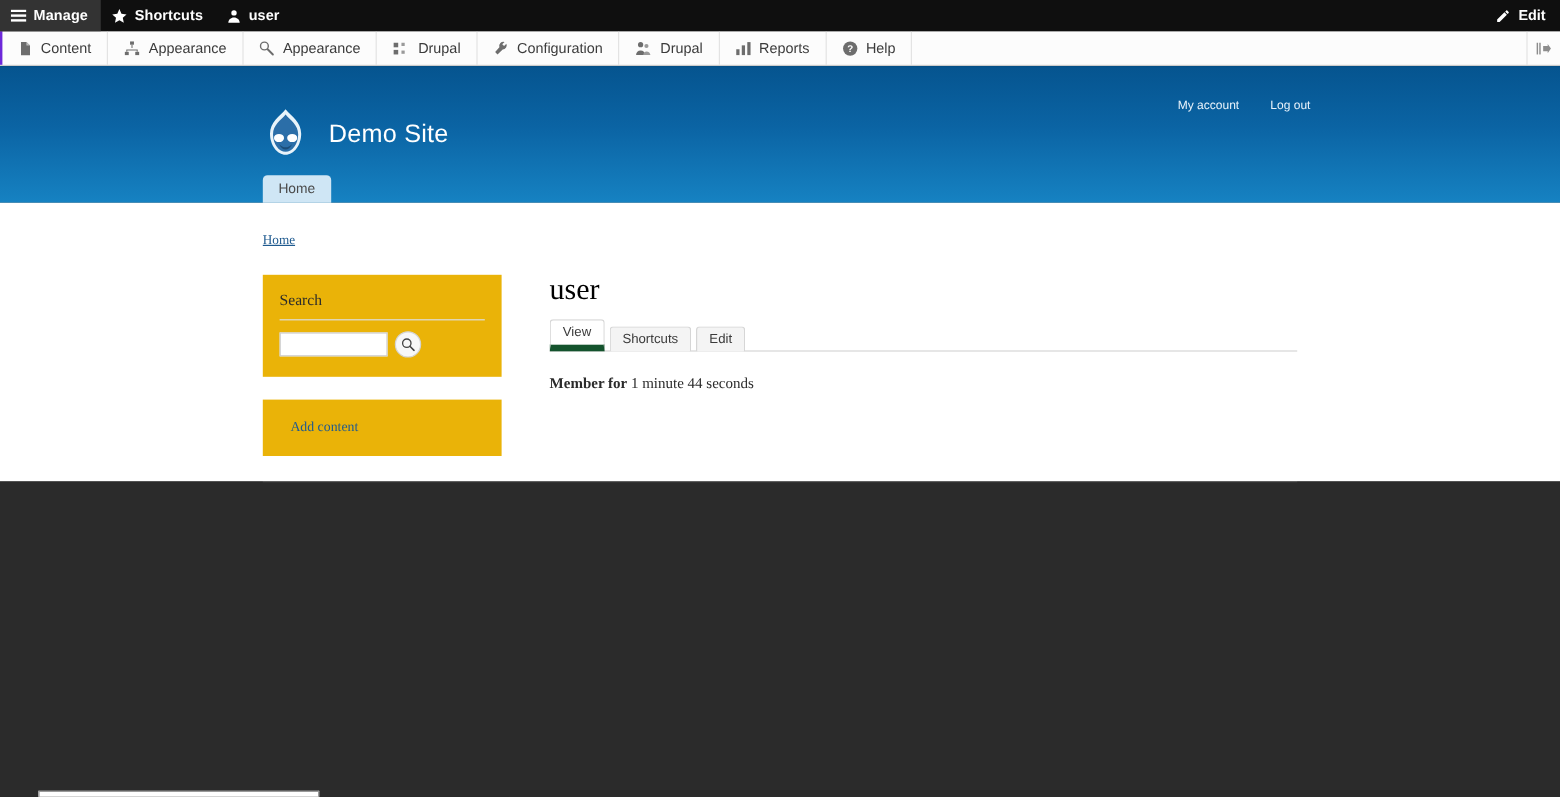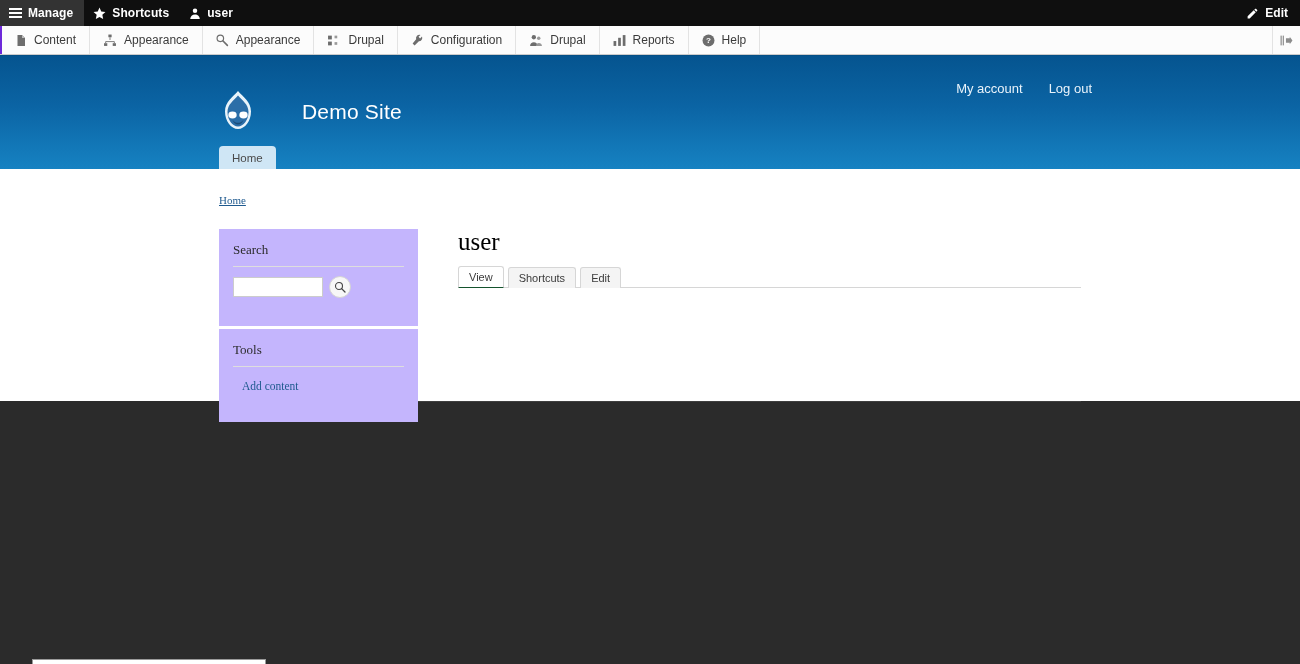--- a/index.html
+++ b/index.html
@@ -53,28 +53,28 @@
     height:114px;
     background:linear-gradient(to bottom,#05548f 0%,#0b64a4 45%,#1682c2 100%);
     position:relative;
   }
   .user-links{
     position:absolute; top:0; right:0; left:0; height:26px;
     display:flex; align-items:center; justify-content:flex-end;
     padding-right:208px; gap:26px;
   }
   .user-links a{
-    color:#e9f3fb; font-size:13px; text-decoration:none; cursor:pointer;margin-top:40px;
+    color:#e9f3fb; font-size:10px; text-decoration:none; cursor:pointer;margin-top:40px;
   }
   .brand{
     position:absolute; left:219px; top:34px;
     display:flex; align-items:center; gap:17px;
   }
   .site-name{
-    color:#fff; font-size:21px; font-weight:normal; letter-spacing:.2px;margin-left:28px;
+    color:#fff; font-size:21px; font-weight:normal; letter-spacing:.2px;
   }
   .primary-nav{
     position:absolute; left:219px; bottom:0;
     display:flex; align-items:flex-end;
   }
   .nav-tab{
     background:#cfe6f5; color:#4a4a4a; font-size:11.5px;
     padding:6px 13px 5px; border-radius:4px 4px 0 0; cursor:pointer;
   }
 
@@ -83,21 +83,21 @@
   .page-inner{ width:1300px; padding:0 219px; }
   .breadcrumb{ padding-top:21px; }
   .breadcrumb a{
     font-size:11px; color:#1f5a8f; text-decoration:underline; cursor:pointer;
     font-family:"Liberation Serif", serif;
   }
 
   .columns{ display:flex; gap:20px; padding-top:21px; align-items:flex-start; }
   .sidebar{ width:199px; flex:none; }
   .block{
-    background:#c4b5fd; padding:13px 14px 28px; margin-bottom:3px;
+    background:#eab308; padding:13px 14px 16px; margin-bottom:19px;
   }
   .block-title{
     font-family:"Liberation Serif", serif;
     font-size:13px; color:#2b2b2b; font-weight:normal;
     margin:0 0 9px; padding-bottom:8px; border-bottom:1px solid #dedede;
   }
   .search-row{ display:flex; align-items:center; gap:6px; }
   .search-input{
     width:90px; height:20px; border:1px solid #ccc; background:#fff;
     font-size:11px; padding:0 4px; outline:none;
@@ -123,21 +123,21 @@
   .tabs{
     display:flex; align-items:flex-end; gap:4px;
     border-bottom:1px solid #d6d6d6; padding-bottom:0;
   }
   .tab{
     font-size:11px; color:#3b3b3b; background:#f4f4f4;
     border:1px solid #d6d6d6; border-bottom:none;
     border-radius:3px 3px 0 0; padding:4px 10px 4px;
     margin-bottom:-1px; cursor:pointer;
   }
-  .tab.active{ background:#fff; border-bottom:1px solid #14532d; }
+  .tab.active{ background:#fff; border-bottom:6px solid #14532d; }
   .member-line{
     font-family:"Liberation Serif", serif;
     font-size:12.5px; color:#2b2b2b; margin-top:19px;
   }
   .member-line b{ font-weight:bold; }
 
   
   .footer{
     background:#2b2b2b; height:auto; min-height:280px;
     padding:0 219px;
@@ -353,21 +353,20 @@
                 <svg width="12" height="12" viewBox="0 0 24 24">
                   <circle cx="10" cy="10" r="7" fill="none" stroke="#444" stroke-width="2.2"></circle>
                   <path stroke="#444" stroke-width="2.6" stroke-linecap="round" d="M15.2 15.2L22 22"></path>
                 </svg>
               </span>
             </div>
           </div>
         </div>
 
         <div class="block">
-          <h2 class="block-title">Tools</h2>
           <ul class="tools-list">
             <li>
               <a>Add content</a>
             </li>
           </ul>
         </div>
 
       </div>
 
       <div class="content-col">
@@ -378,20 +377,24 @@
             <span>View</span>
           </div>
           <div class="tab">
             <span>Shortcuts</span>
           </div>
           <div class="tab">
             <span>Edit</span>
           </div>
         </div>
 
+        <div class="member-line">
+          <b>Member for</b>
+          <span>1 minute 44 seconds</span>
+        </div>
       </div>
 
     </div>
   </div>
 </div>
 
 <div class="footer">
   <div class="footer-rule">
       <div></div>
     </div>

